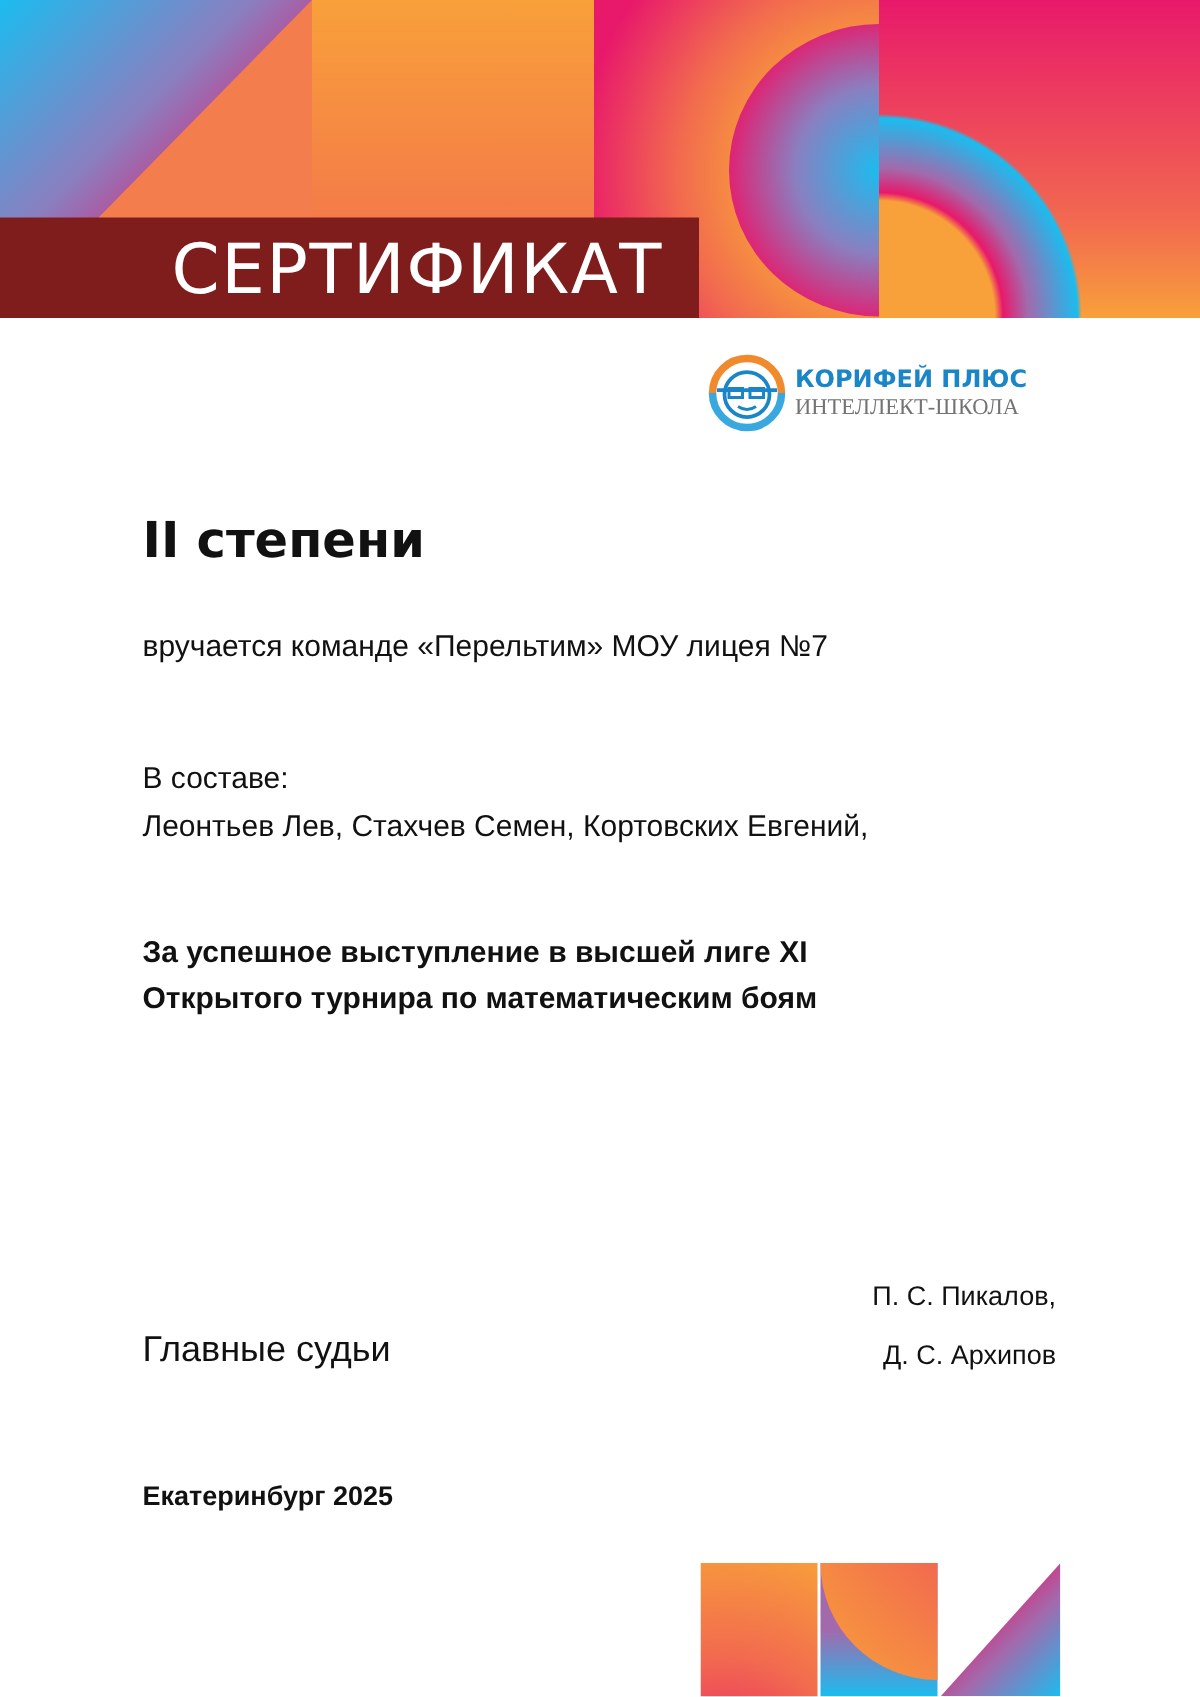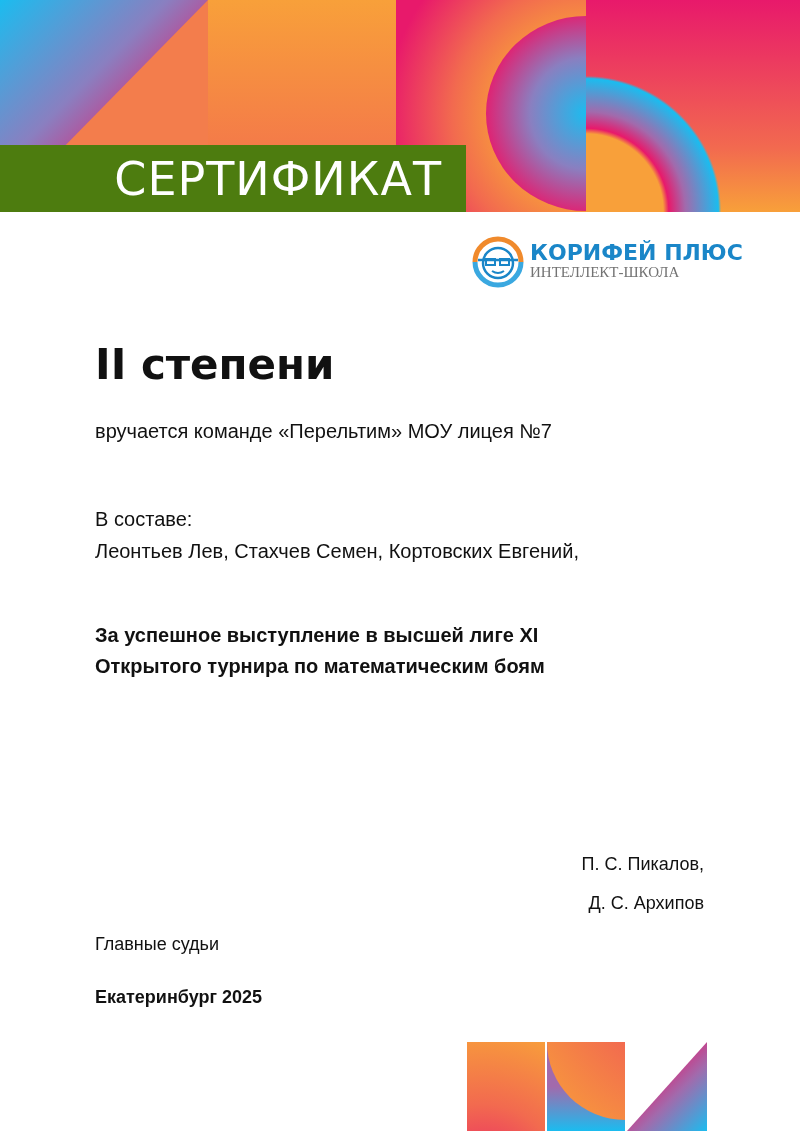--- a/index.html
+++ b/index.html
@@ -15,37 +15,37 @@
   .t2 .q { position:absolute; left:0; top:16px; width:350px; height:350px; border-radius:50%;
         background:radial-gradient(circle at 0 100%, #e8196b 0%, #a26aac 35%, #1bbcef 70%); clip-path:inset(0 50% 50% 0); transform:translateX(-175px); }
   .t3 { left:396px; top:0; width:190px; height:212px;
         background:radial-gradient(circle at 100% 55%, #f8a03a 0%, #f8a03a 35%, #f26a4f 60%, #e8196b 90%); }
   .t3 .d { position:absolute; left:90px; top:16px; width:200px; height:195px; border-radius:50%;
         background:radial-gradient(circle at 50% 50%, #1bbcef 0%, #8a7fc0 40%, #e8196b 75%); }
   .t4 { left:586px; top:0; width:214px; height:212px;
         background:linear-gradient(180deg,#e8196b,#f26a4f 70%,#f8a03a); }
   .t4 .ring { position:absolute; left:-195px; top:16px; width:390px; height:390px; border-radius:50%;
         background:radial-gradient(circle, #f8a03a 0 28%, #e8196b 30%, #a26aac 36%, #1bbcef 48%, transparent 49%); }
-  .title-bar { position:absolute; left:0; top:145px; width:466px; height:67px; background:#4d7c0f;
+  .title-bar { position:absolute; left:0; top:145px; width:466px; height:67px; background:#7f1d1d;
         display:flex; align-items:center; justify-content:flex-end; padding-right:24px; box-sizing:border-box; }
   .title-bar span { color:#fff; font-size:46px; letter-spacing:1px; font-family:"DejaVu Sans", sans-serif; }
 
   .logo { position:absolute; left:472px; top:236px; display:flex; align-items:center; }
   .logo-icon { width:52px; height:52px; }
   .logo-text { margin-left:6px; }
-  .logo-name { color:#1a86c8; font-weight:bold; font-size:22px; font-family:"DejaVu Sans", sans-serif; line-height:20px; }
+  .logo-name { color:#1a86c8; font-weight:bold; font-size:16px; font-family:"DejaVu Sans", sans-serif; line-height:20px; }
   .logo-sub { color:#737373; font-size:15px; font-family:Liberation Serif, serif; line-height:18px; }
 
-  .degree { position:absolute; left:95px; top:340px; font-size:42px; font-weight:bold; font-family:"DejaVu Sans", sans-serif; }
+  .degree { position:absolute; left:95px; top:340px; font-size:33px; font-weight:bold; font-family:"DejaVu Sans", sans-serif; }
   .p { position:absolute; left:95px; font-size:20px; line-height:31px; }
   .award-to { top:416px; }
   .members-label { top:504px; font-weight:normal; }
   .members { top:536px; }
   .reason { top:620px; font-weight:bold; }
-  .judges-label { position:absolute; left:95px; top:934px; font-size:18px; }
+  .judges-label { position:absolute; left:95px; top:886px; font-size:24px; }
   .judge { position:absolute; right:96px; font-size:18px; text-align:right; }
   .judge1 { top:854px; }
   .judge2 { top:893px; }
   .place { position:absolute; left:95px; top:987px; font-size:18px; font-weight:bold; }
 
   .footer-art { position:absolute; left:467px; top:1042px; width:240px; height:89px; }
   .fa1 { position:absolute; left:0; top:0; width:78px; height:89px; overflow:hidden; }
   .fa1 div { width:156px; height:178px; border-radius:0 78px 0 0;
         background:radial-gradient(circle at 10% 80%, #e8196b 0%, #f26a4f 40%, #f8a03a 80%); border-top-right-radius:80px; }
   .fa2 { position:absolute; left:80px; top:0; width:78px; height:89px;

